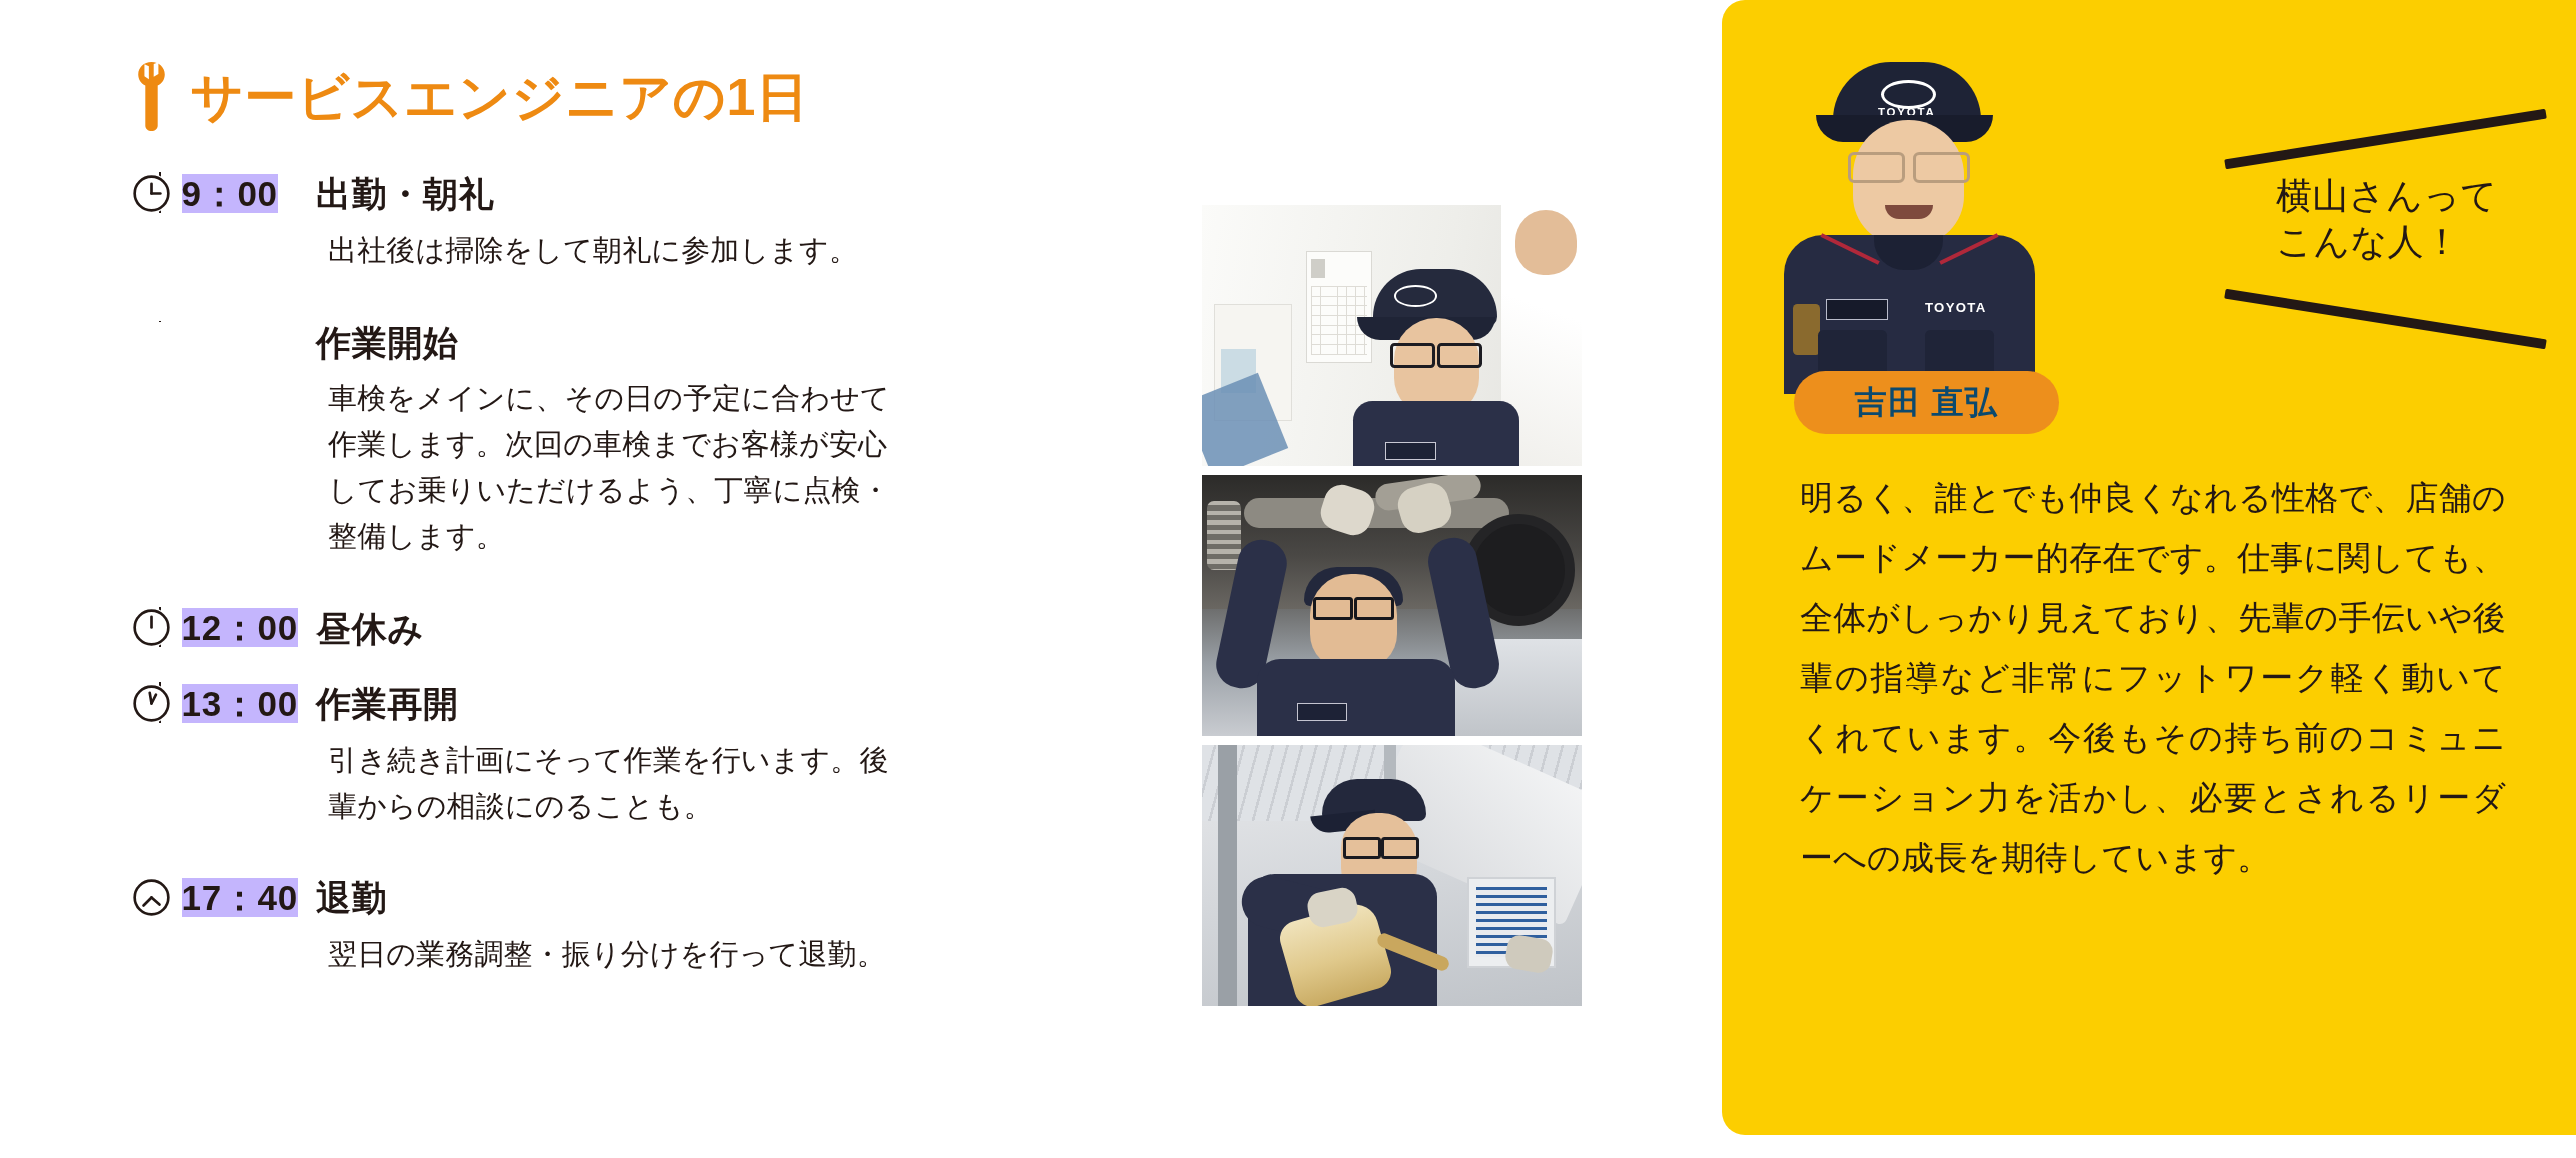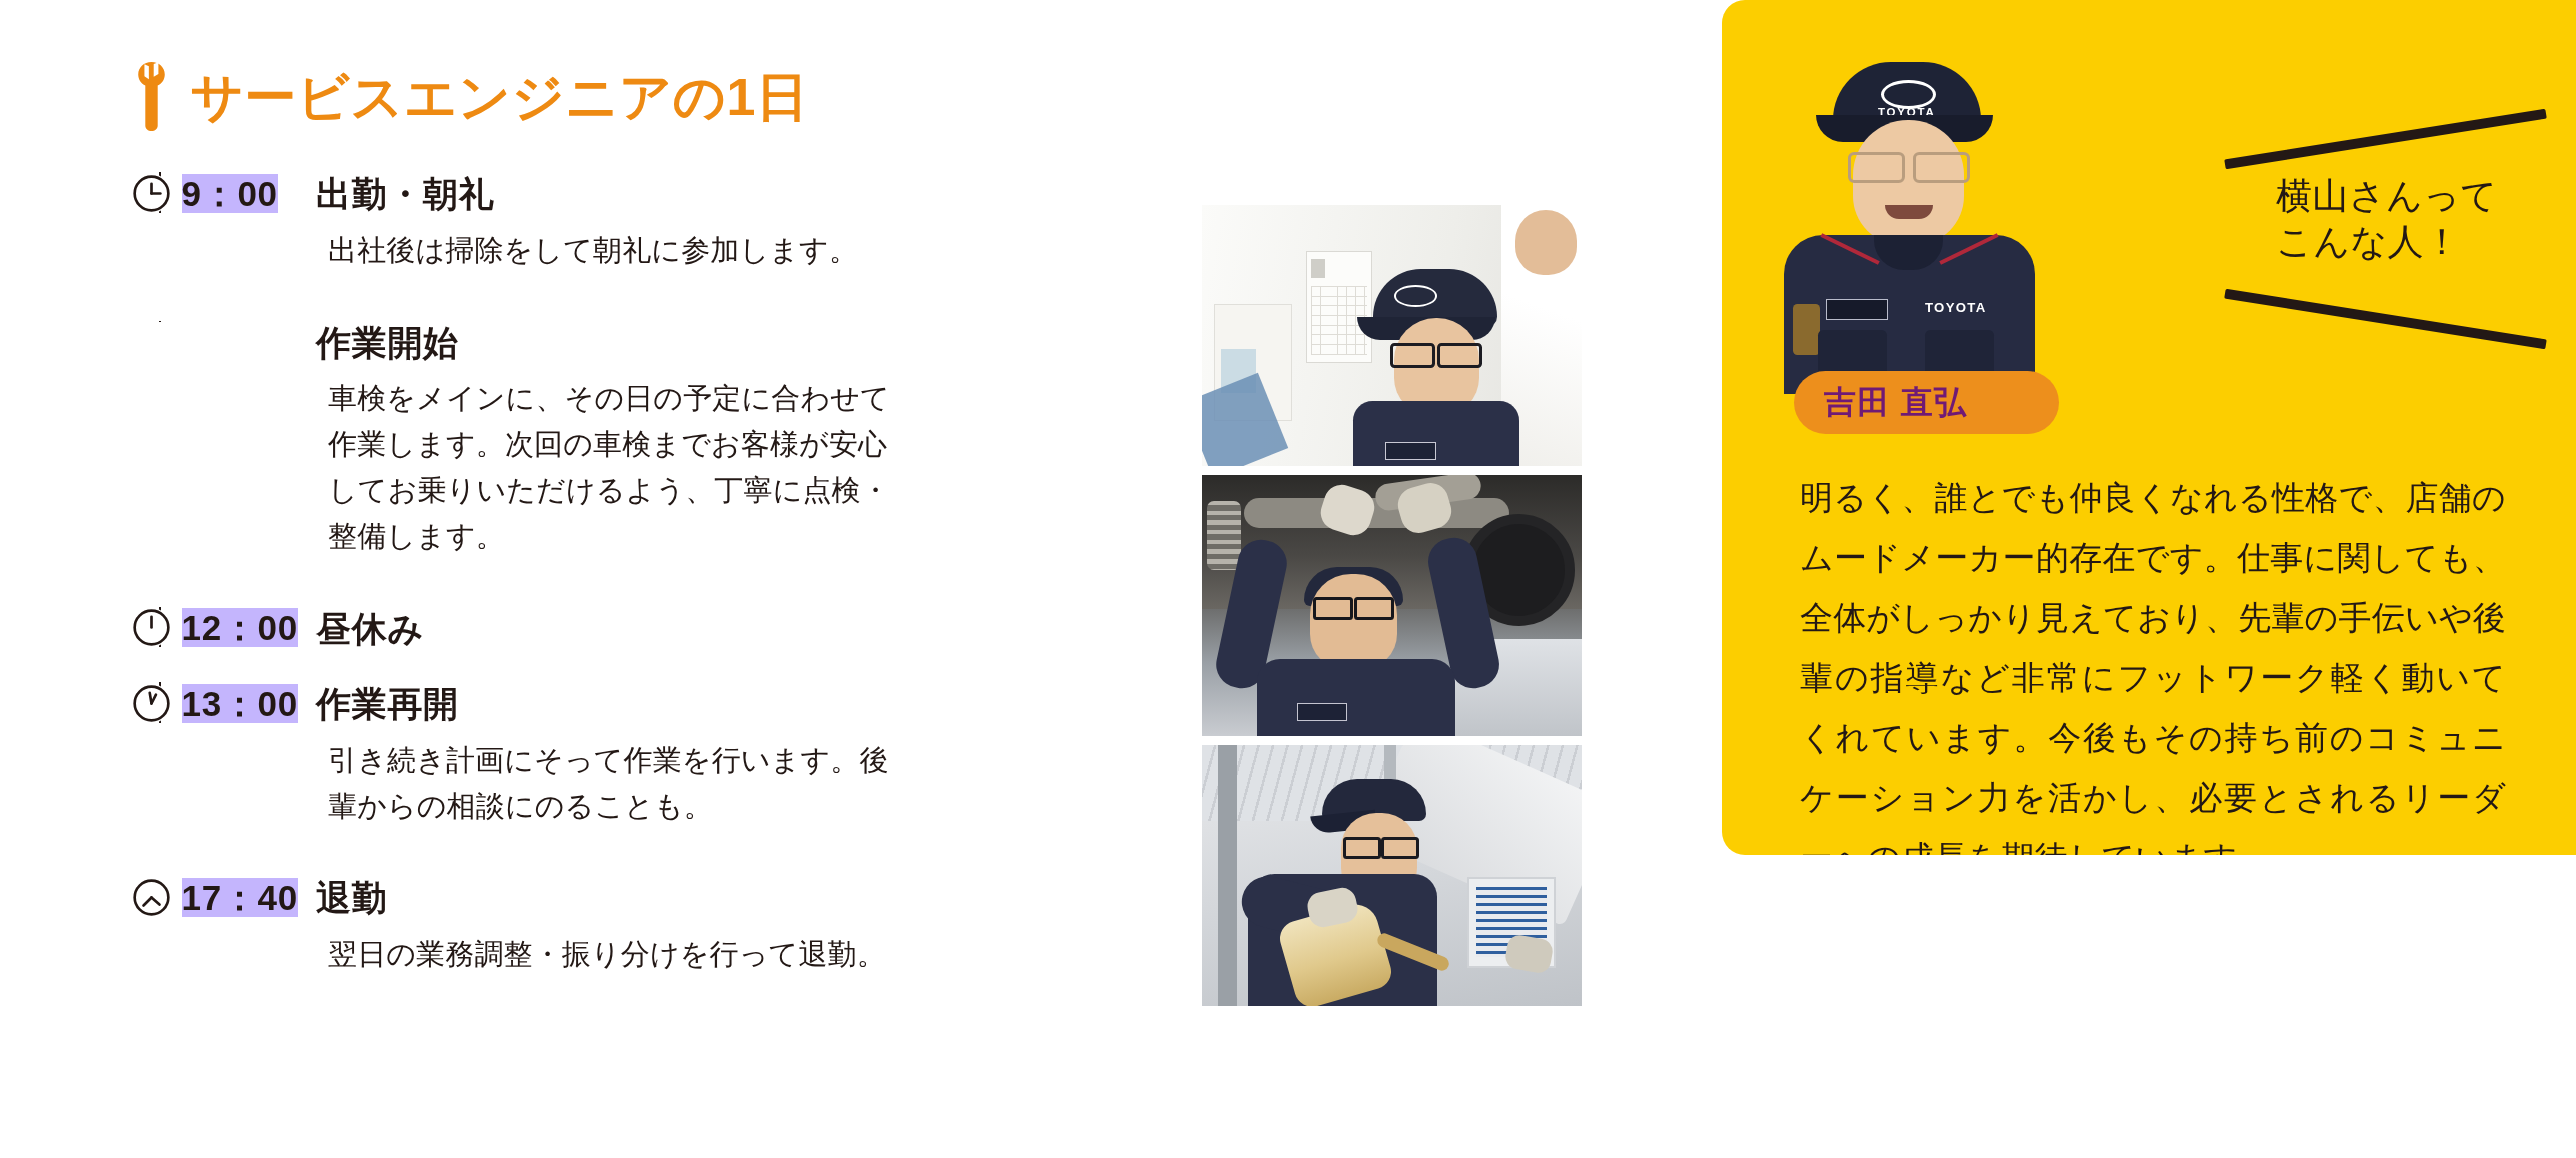--- a/index.html
+++ b/index.html
@@ -199,21 +199,21 @@
   .p3-jug { position:absolute; left:42px; top:132px; width:99px; height:88px; background:linear-gradient(180deg,#f0e3bc 0%,#e0c98c 55%,#c9ab63 100%); border-radius:17.7px 23px 17.7px 17.7px; transform:rotate(-16deg); }
   .p3-spout { position:absolute; left:131px; top:166px; width:76px; height:14px; background:#c9a75e; border-radius:7px; transform:rotate(22deg); }
   .p3-glove2 { position:absolute; right:30px; bottom:35px; width:46px; height:34px; background:#cfcabd; border-radius:12.4px; transform:rotate(10deg); }
 
   
   .yellow-panel {
     position: absolute;
     left: 1722px;
     top: 0;
     width: 854px;
-    height: 855px;
+    height: 1135px;
     background: #fcce00;
     border-radius: 23px 0 0 23px;
     overflow: hidden;
   }
   .yp-top {
     position: relative;
     height: 431px;
   }
   
   .portrait {
@@ -264,25 +264,25 @@
     white-space: pre-line;
   }
 
   .name-pill {
     position: absolute;
     left: 72px;
     top: 371px;
     min-width: 205px;
     padding: 9.7px 30px;
     background: #ed8f1c;
-    color: #701a75;
+    color: #0c4a6e;
     border-radius: 35px;
     font-size: 32px;
     font-weight: 700;
-    text-align: left;
+    text-align: center;
     letter-spacing: 0.04em;
     white-space: nowrap;
   }
 
   .yp-body {
     position: absolute;
     left: 78px;
     top: 468px;
     width: 706px;
     font-size: 33px;

